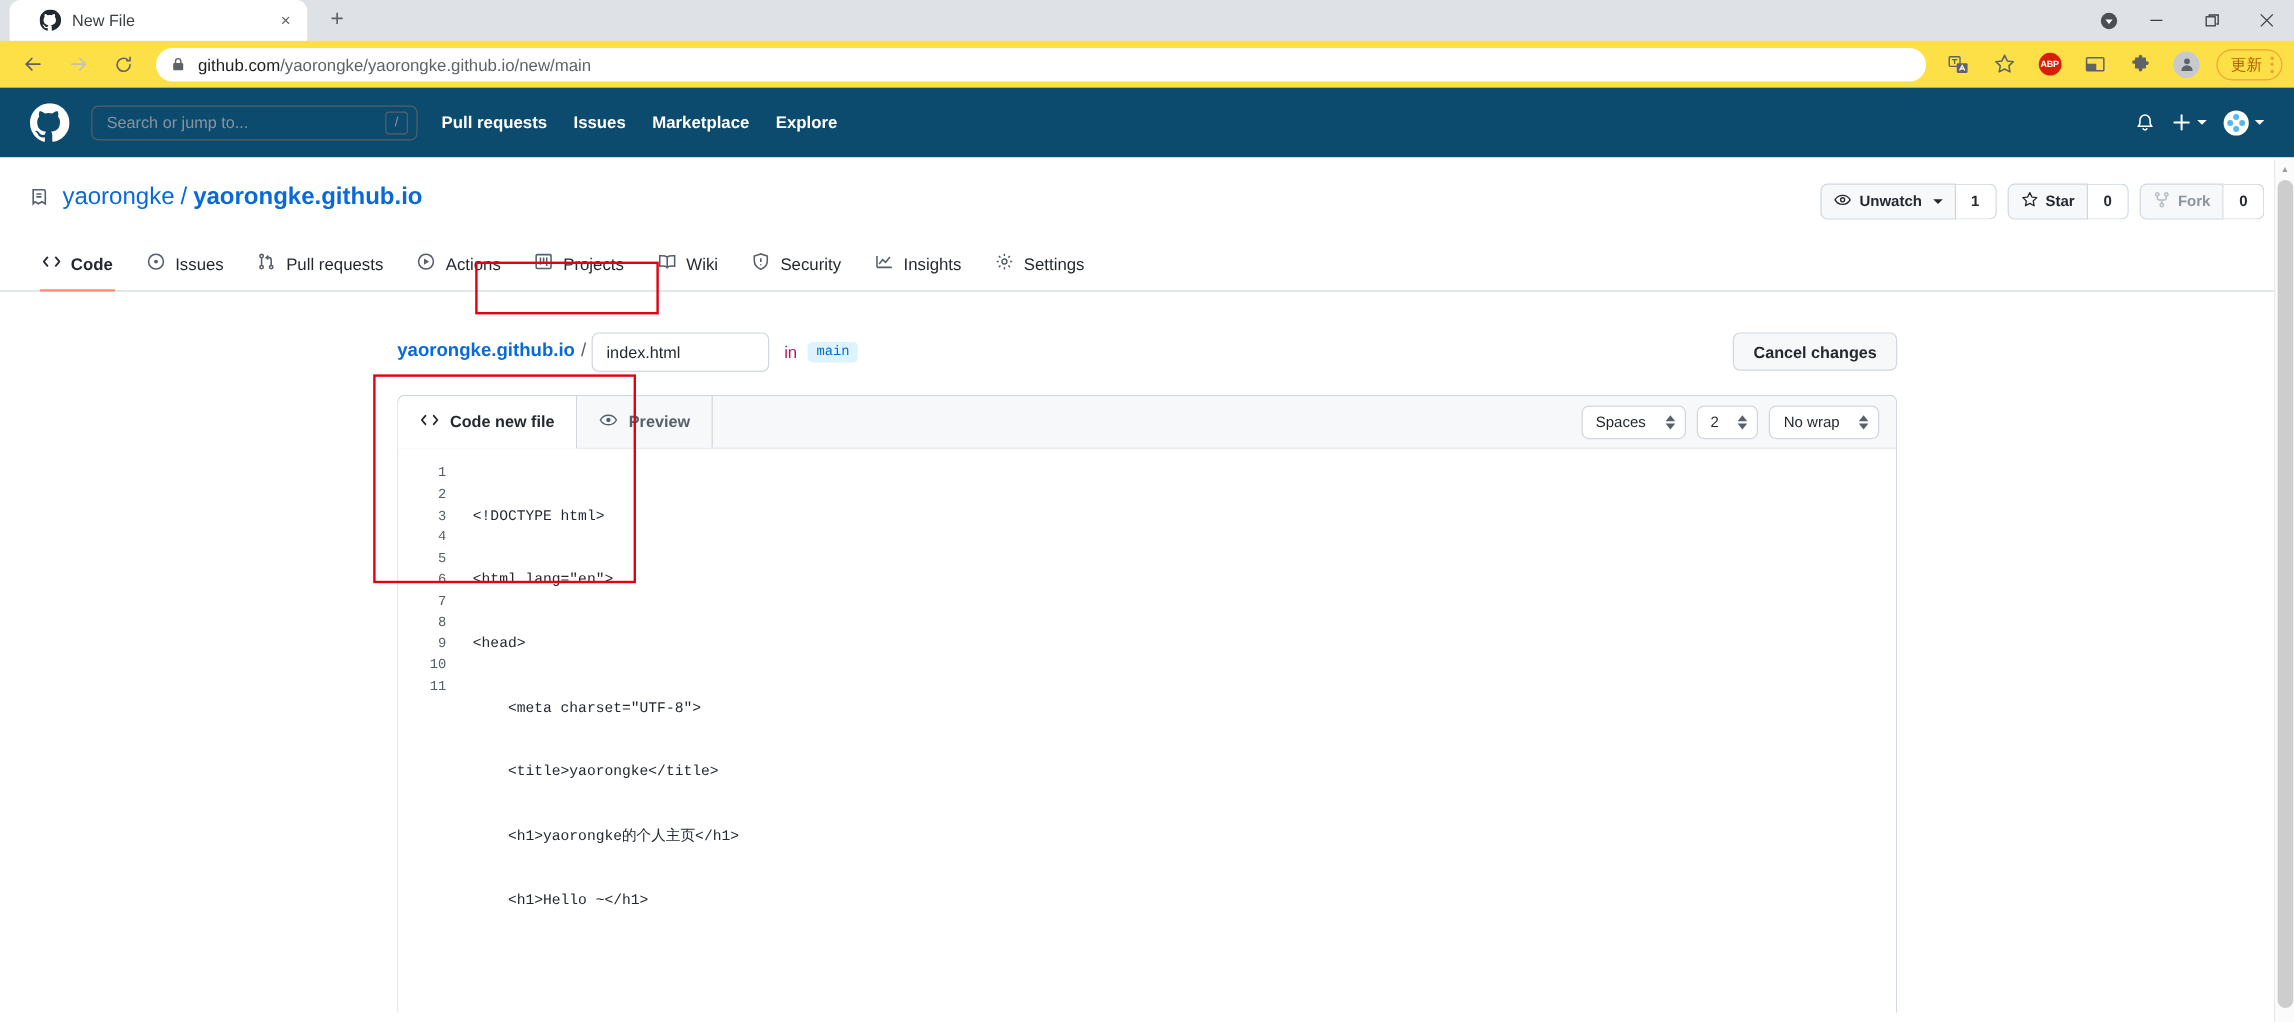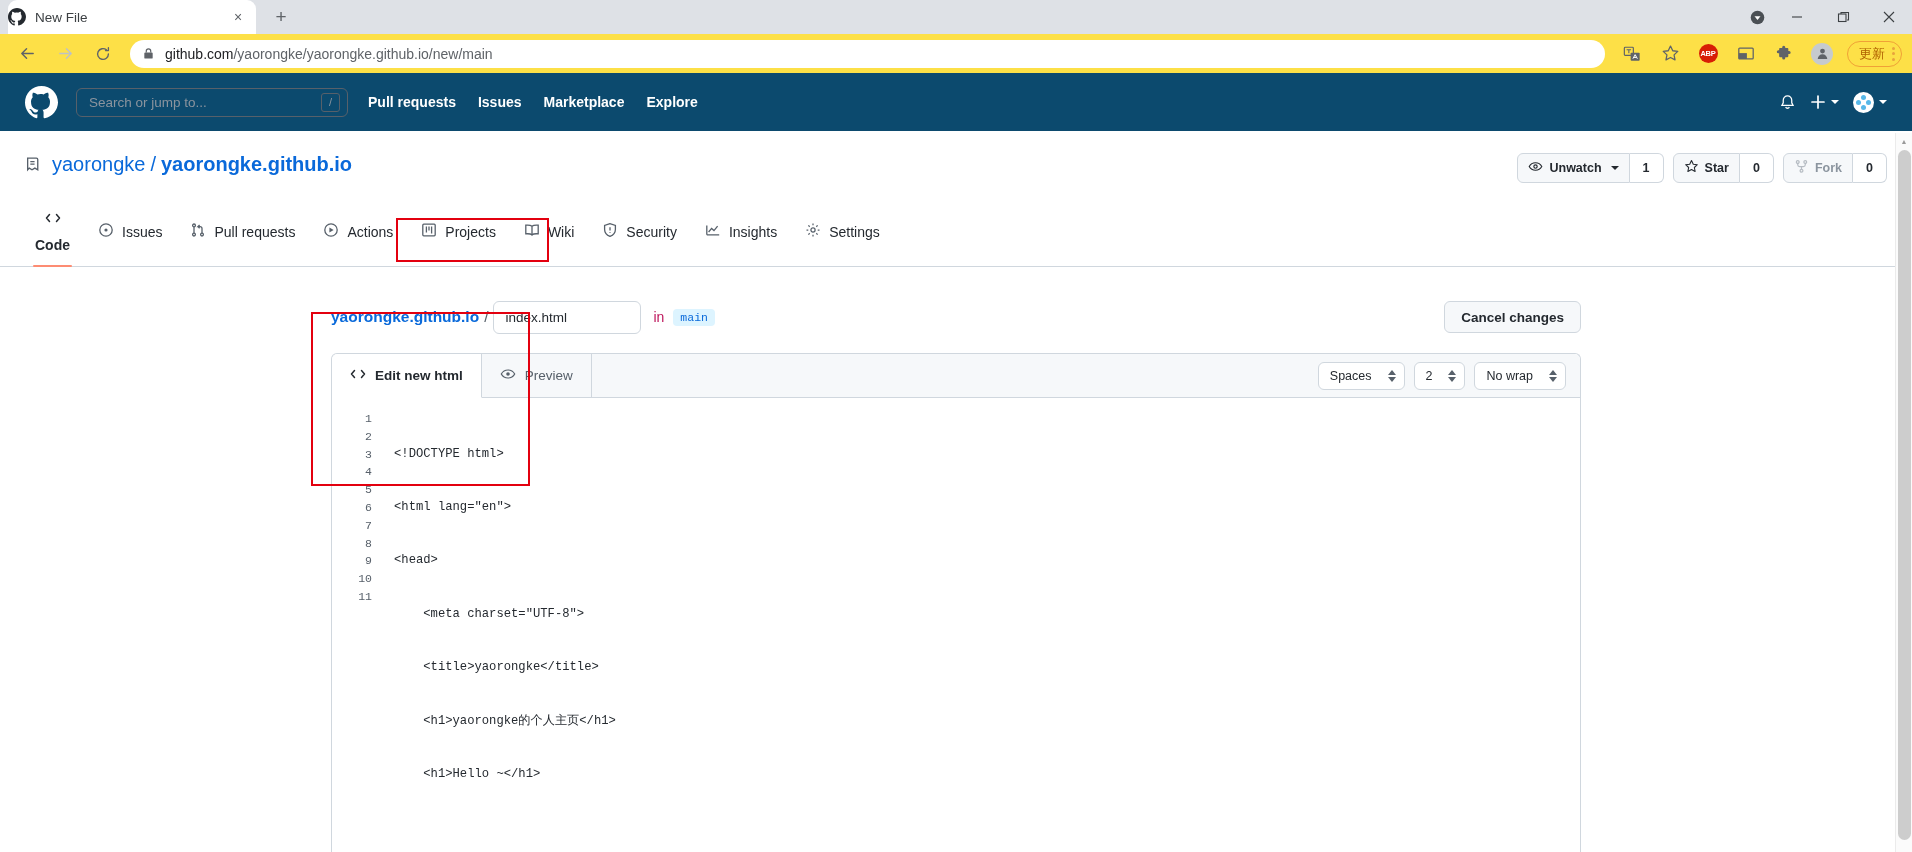--- a/index.html
+++ b/index.html
@@ -13,21 +13,21 @@
   }
 
   
   .chrome { background: #dee1e6; width: 100%; }
   .tabstrip { height: 34px; display: flex; align-items: flex-end; padding-left: 8px; position: relative; }
   .tab {
     height: 34px; width: 248px;
     background: #ffffff;
     border-radius: 9px 9px 0 0;
     display: flex; align-items: center;
-    padding: 0 8px 0 0;
+    padding: 0 8px 0 25px;
     position: relative;
   }
   .tab-favicon { width: 18px; height: 18px; flex: 0 0 18px; margin-right: 9px; }
   .tab-title {
     font-size: 13.5px; color: #3c4043; white-space: nowrap;
     overflow: hidden; text-overflow: ellipsis; flex: 1 1 auto;
   }
   .tab-close {
     width: 20px; height: 20px; flex: 0 0 20px;
     display: flex; align-items: center; justify-content: center;
@@ -143,21 +143,21 @@
   .gh-tabs {
     display: flex; align-items: stretch; padding: 0 25px; margin-top: 19px;
     border-bottom: 1px solid #d0d7de; gap: 8px;
   }
   .gh-tab {
     display: flex; align-items: center; gap: 8px;
     padding: 8px 10px 13px 10px; font-size: 14px; color: #24292f;
     position: relative;
   }
   .gh-tab .tl { white-space: nowrap; }
-  .gh-tab.active { font-weight: 600; flex-direction: column; }
+  .gh-tab.active { font-weight: 600; }
   .gh-tab.active::after {
     content: ""; position: absolute; left: 8px; right: 8px; bottom: -1px;
     height: 2px; background: #fd8c73; border-radius: 6px;
   }
   .gh-tab svg { color: #57606a; flex: 0 0 auto; }
 
   
   .content { padding: 0 25px; }
   .edit-wrap { max-width: 1250px; margin: 0 auto; padding-top: 33px; }
   .path-row { display: flex; align-items: center; height: 34px; }
@@ -186,20 +186,21 @@
   }
   .editor-head {
     display: flex; align-items: stretch; height: 44px;
     border-bottom: 1px solid #d0d7de; background: #f6f8fa;
     border-radius: 6px 6px 0 0;
   }
   .ed-tab {
     display: flex; align-items: center; gap: 9px; padding: 0 18px;
     font-size: 13.5px; color: #24292f;
     border-right: 1px solid #d0d7de;
+    font-weight: bold;
   }
   .ed-tab.active {
     background: #ffffff; font-weight: 600;
     border-bottom: 1px solid #ffffff; margin-bottom: -1px;
     border-radius: 6px 0 0 0;
   }
   .ed-tab.inactive { color: #57606a; background: #f6f8fa; }
   .ed-tab svg { color: #57606a; }
   .ed-tab.active svg { color: #24292f; }
   .ed-opts { margin-left: auto; display: flex; align-items: center; gap: 9px; padding-right: 14px; }
@@ -546,21 +547,21 @@
       </div>
 
       <div class="editor-card">
         <div class="editor-head">
           <div class="ed-tab active">
             <span>
               <svg width="16" height="16" viewBox="0 0 16 16" fill="none" stroke="#24292f" stroke-width="1.5" stroke-linecap="round" stroke-linejoin="round">
                   <path d="M4.5 4.5 1.5 8l3 3.5M11.5 4.5 14.5 8l-3 3.5"></path>
                 </svg>
             </span>
-            <span>Edit new html</span>
+            <span>Code new file</span>
           </div>
           <div class="ed-tab inactive">
             <span>
               <svg width="16" height="16" viewBox="0 0 16 16" fill="none" stroke="#57606a" stroke-width="1.2">
                 <path d="M1.3 8S3.5 4 8 4s6.7 4 6.7 4-2.2 4-6.7 4S1.3 8 1.3 8Z"></path>
                   <circle cx="8" cy="8" r="1.8" fill="#57606a" stroke="none"></circle>
               </svg>
             </span>
             <span>Preview</span>
           </div>

